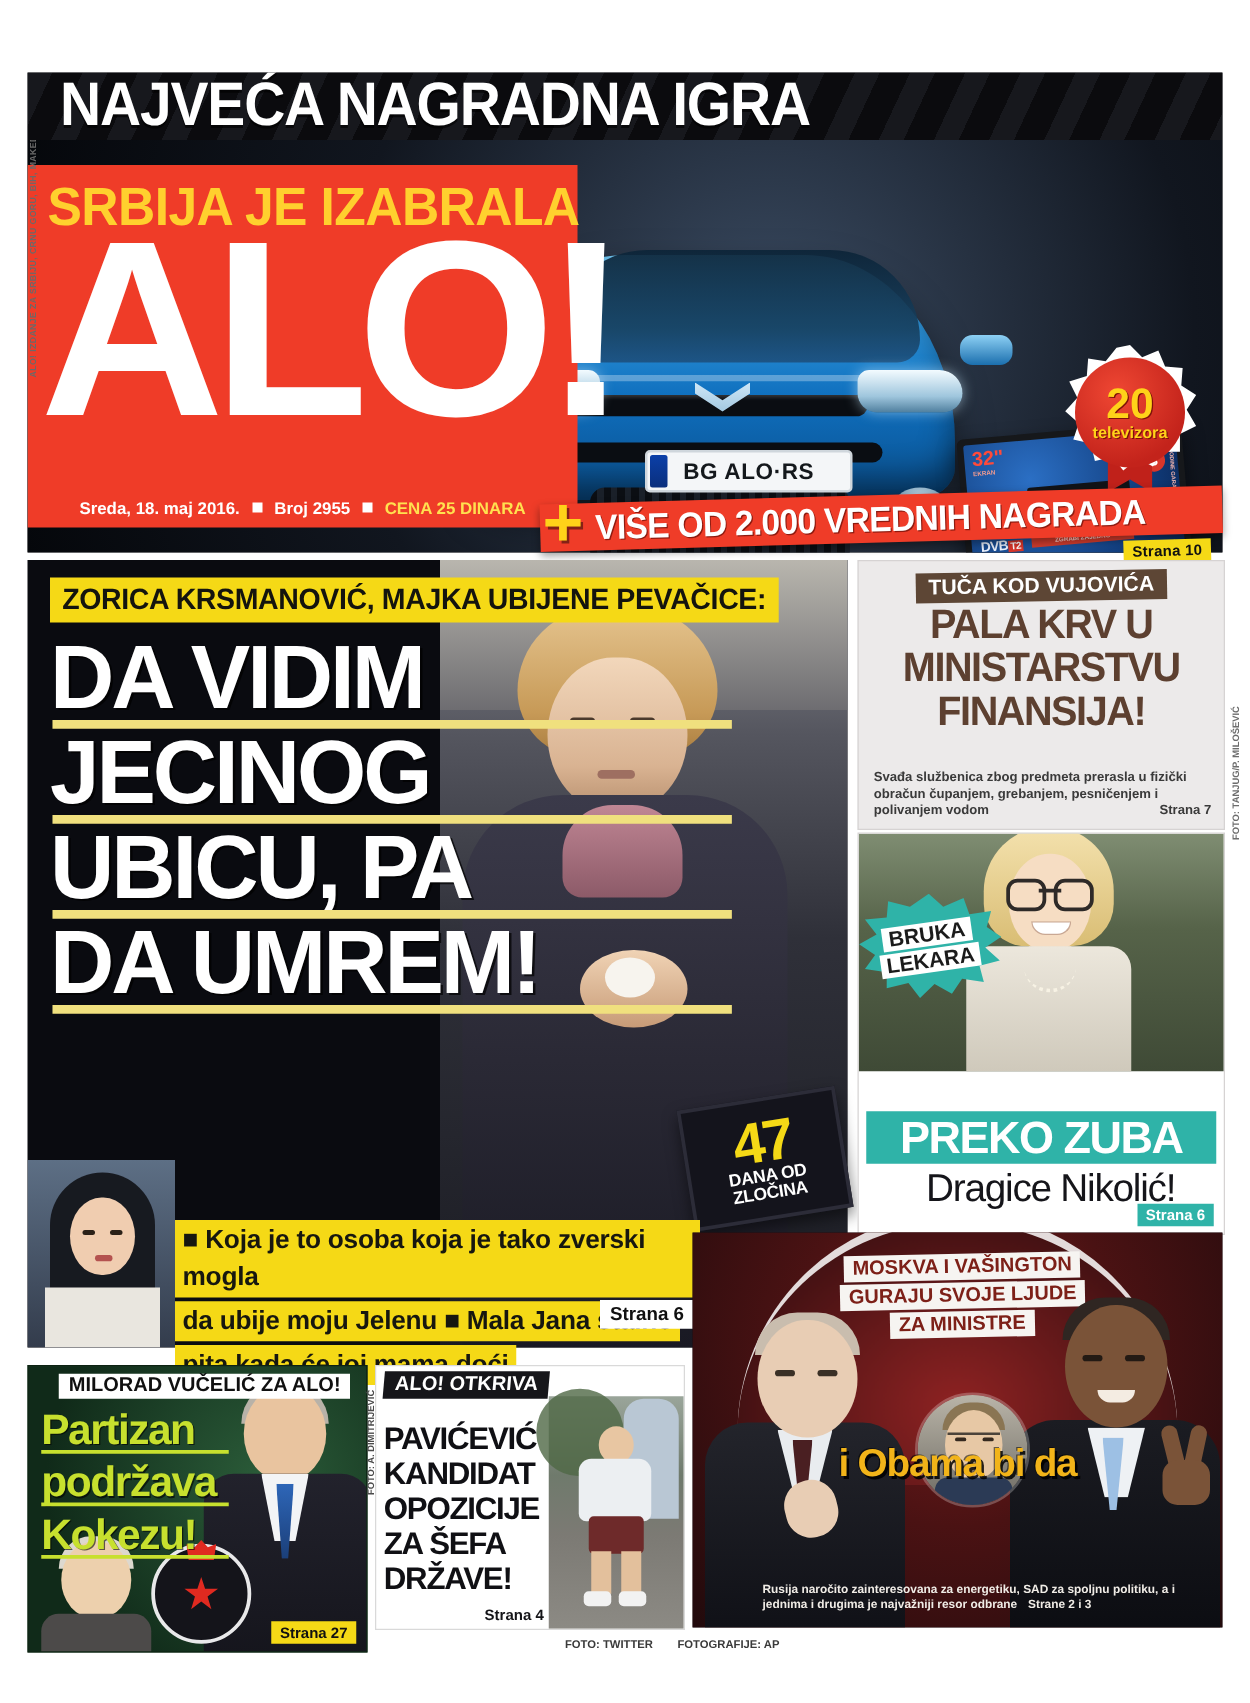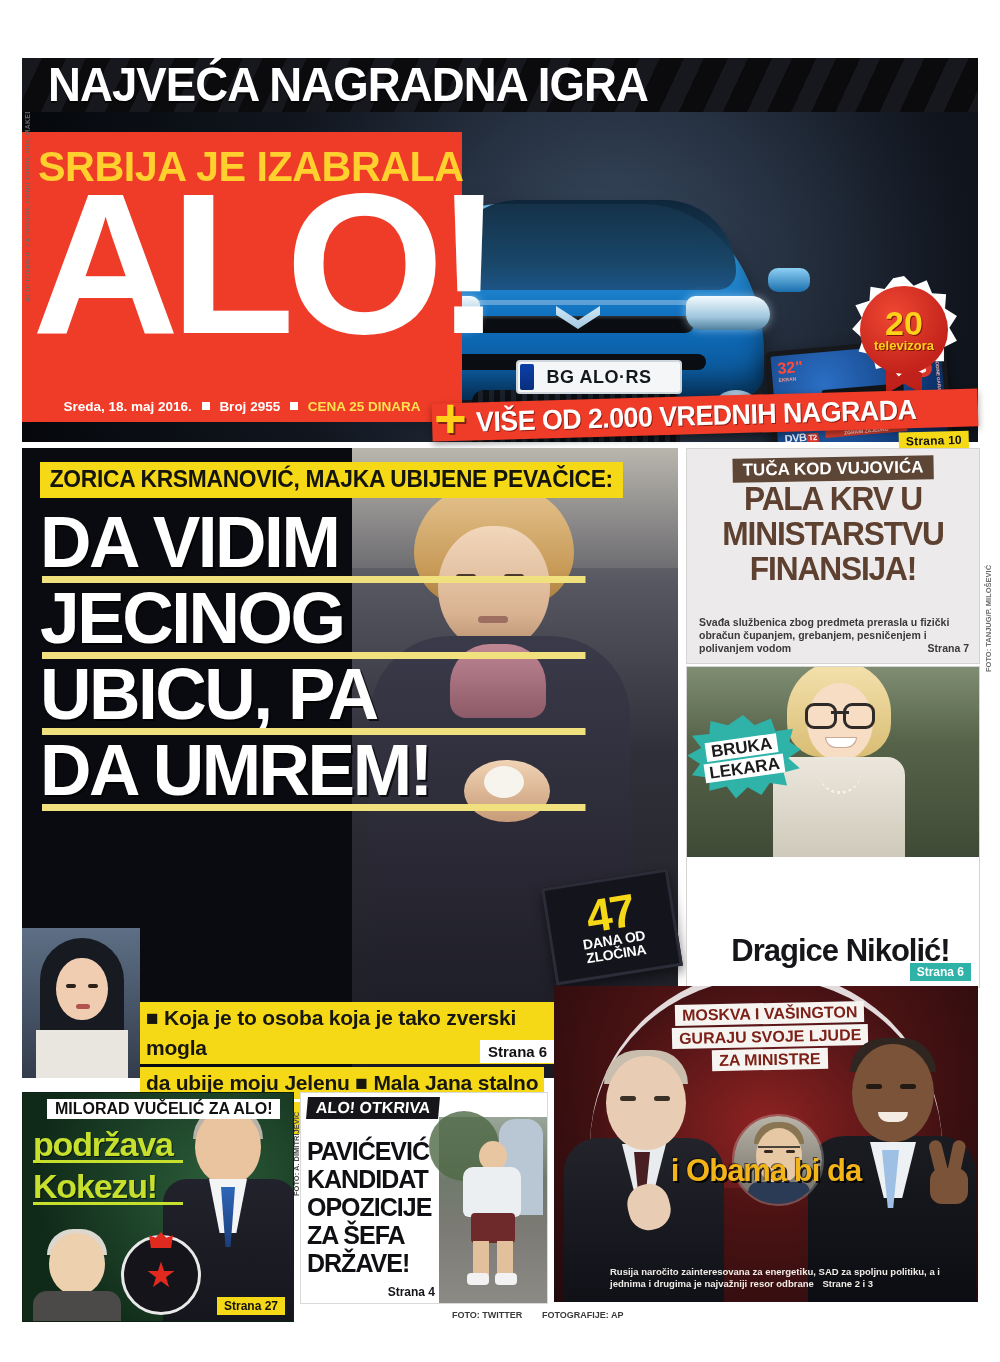--- a/index.html
+++ b/index.html
@@ -141,21 +141,21 @@
 
   #jelena{position:absolute;left:22px;top:928px;width:118px;height:150px;overflow:hidden;}
   #jelena .bg{position:absolute;inset:0;background:linear-gradient(180deg,#5d6f85,#333c4c);}
   #jelena .hair{position:absolute;left:18px;top:10px;width:84px;height:130px;border-radius:44px 44px 20px 20px;background:#171a20;}
   #jelena .face{position:absolute;left:34px;top:30px;width:52px;height:62px;border-radius:26px/32px;background:#f0cdb0;}
   #jelena .eye{position:absolute;width:10px;height:4px;border-radius:3px;background:#2b2118;top:56px;}
   #jelena .eye.l{left:44px;} #jelena .eye.r{left:66px;}
   #jelena .lips{position:absolute;left:54px;top:76px;width:14px;height:5px;border-radius:4px;background:#b4524f;}
   #jelena .top{position:absolute;left:14px;top:102px;width:92px;height:48px;background:#e9e6df;}
 
-  #bullets{position:absolute;left:140px;top:976px;width:420px;margin-top:26px;}
+  #bullets{position:absolute;left:140px;top:976px;width:420px;}
   #bullets .bl{display:inline-block;background:#f5d916;color:#17170f;font-weight:bold;font-size:21px;line-height:30px;
      padding:1px 6px;margin-bottom:3px;letter-spacing:-.2px;}
   #lead-strana{position:absolute;left:480px;top:1040px;background:#fff;color:#111;font-weight:bold;font-size:15px;padding:3px 8px;}
 
   
   #fin{position:absolute;left:686px;top:448px;width:292px;height:214px;background:#eceaea;border:1px solid #d6d3d3;}
   #fin .kick{position:absolute;left:50%;transform:translateX(-50%) rotate(-1deg);top:8px;background:#5d4635;color:#fff;
      font-weight:bold;font-size:17px;padding:2px 10px;white-space:nowrap;}
   #fin .h{position:absolute;left:0;right:0;top:32px;text-align:center;color:#5d4030;font-weight:bold;font-size:33px;
      line-height:35px;letter-spacing:-1.2px;transform:scaleX(.96);}
@@ -181,21 +181,21 @@
   #bruka{position:absolute;left:8px;top:58px;width:96px;height:66px;}
   #bruka .burst{position:absolute;inset:-10px;background:#2fb3a8;
      clip-path:polygon(50% 0,60% 12%,74% 4%,78% 19%,93% 16%,90% 31%,100% 40%,89% 50%,99% 62%,85% 67%,88% 82%,73% 79%,66% 93%,54% 84%,44% 97%,36% 83%,21% 88%,21% 73%,6% 70%,13% 57%,2% 47%,14% 38%,6% 24%,21% 22%,22% 7%,37% 12%);}
   #bruka .t{position:absolute;inset:0;display:flex;flex-direction:column;align-items:center;justify-content:center;
      transform:rotate(-8deg);}
   #bruka .t span{background:#fff;color:#1b1b1b;font-weight:bold;font-size:17px;line-height:19px;padding:0 5px;margin:1px 0;}
   #zuba .h1{position:absolute;left:0;right:0;top:186px;text-align:center;color:#15151a;font-weight:bold;font-size:30px;
      letter-spacing:-1px;text-shadow:1px 1px 0 rgba(255,255,255,.8);}
   #zuba .h2{position:absolute;left:6px;right:6px;top:222px;text-align:center;background:#2fb3a8;color:#fff;font-weight:bold;
      font-size:36px;letter-spacing:-1.2px;line-height:42px;}
-  #zuba .h3{position:absolute;left:15px;right:0;top:266px;text-align:center;color:#15151a;font-weight:bold;font-size:31px;letter-spacing:-1px;}
+  #zuba .h3{position:absolute;left:15px;right:0;top:266px;text-align:center;color:#15151a;font-weight:normal;font-size:31px;letter-spacing:-1px;}
   #zuba .pg{position:absolute;right:8px;bottom:6px;background:#2fb3a8;color:#fff;font-weight:bold;font-size:12px;padding:2px 7px;}
   #zuba-credit{position:absolute;left:984px;top:672px;color:#6d6d6d;font-size:7.5px;font-weight:bold;white-space:nowrap;
      transform:rotate(-90deg);transform-origin:left top;}
 
   
   #part{position:absolute;left:22px;top:1092px;width:270px;height:228px;background:#17361f;overflow:hidden;border:1px solid #0d2213;}
   #part .bg{position:absolute;inset:0;background:radial-gradient(circle at 70% 40%,#2b5c39,#102a19 75%);}
   #part .kick{position:absolute;left:24px;top:6px;background:#fff;color:#101010;font-weight:bold;font-size:16px;padding:1px 8px;white-space:nowrap;}
   #part .h{position:absolute;left:10px;top:30px;width:150px;}
   #part .h .ln{position:relative;color:#c7e02e;font-weight:bold;font-size:34px;line-height:42px;letter-spacing:-1.2px;text-shadow:1px 1px 0 rgba(0,0,0,.6);}
@@ -442,20 +442,21 @@
         <div class="zp-pearls"></div>
       </div>
       <div id="bruka">
         <div class="burst"></div>
         <div class="t">
           <span>BRUKA</span>
           <span>LEKARA</span>
         </div>
       </div>
     </div>
+    <div class="h2 cap">PREKO ZUBA</div>
     <div class="h3">Dragice Nikolić!</div>
     <div class="pg">Strana 6</div>
   </div>
   <div id="zuba-credit">FOTO: TANJUG/P. MILOŠEVIĆ</div>
 
   <div id="part">
     <div class="bg"></div>
     <div class="man">
       <div class="hair"></div>
       <div class="head"></div>
@@ -467,20 +468,21 @@
       <div class="hr"></div>
       <div class="h2"></div>
       <div class="b2"></div>
     </div>
     <div id="crest">
       <div class="flame"></div>
       <div class="star"></div>
     </div>
     <div class="kick cap">MILORAD VUČELIĆ ZA ALO!</div>
     <div class="h">
+      <div class="ln">Partizan</div>
       <div class="ln">podržava</div>
       <div class="ln">Kokezu!</div>
     </div>
     <div class="pg">Strana 27</div>
   </div>
   <div id="part-credit">FOTO: A. DIMITRIJEVIĆ</div>
 
   <div id="pav">
     <div class="photo">
       <div class="tree"></div>

